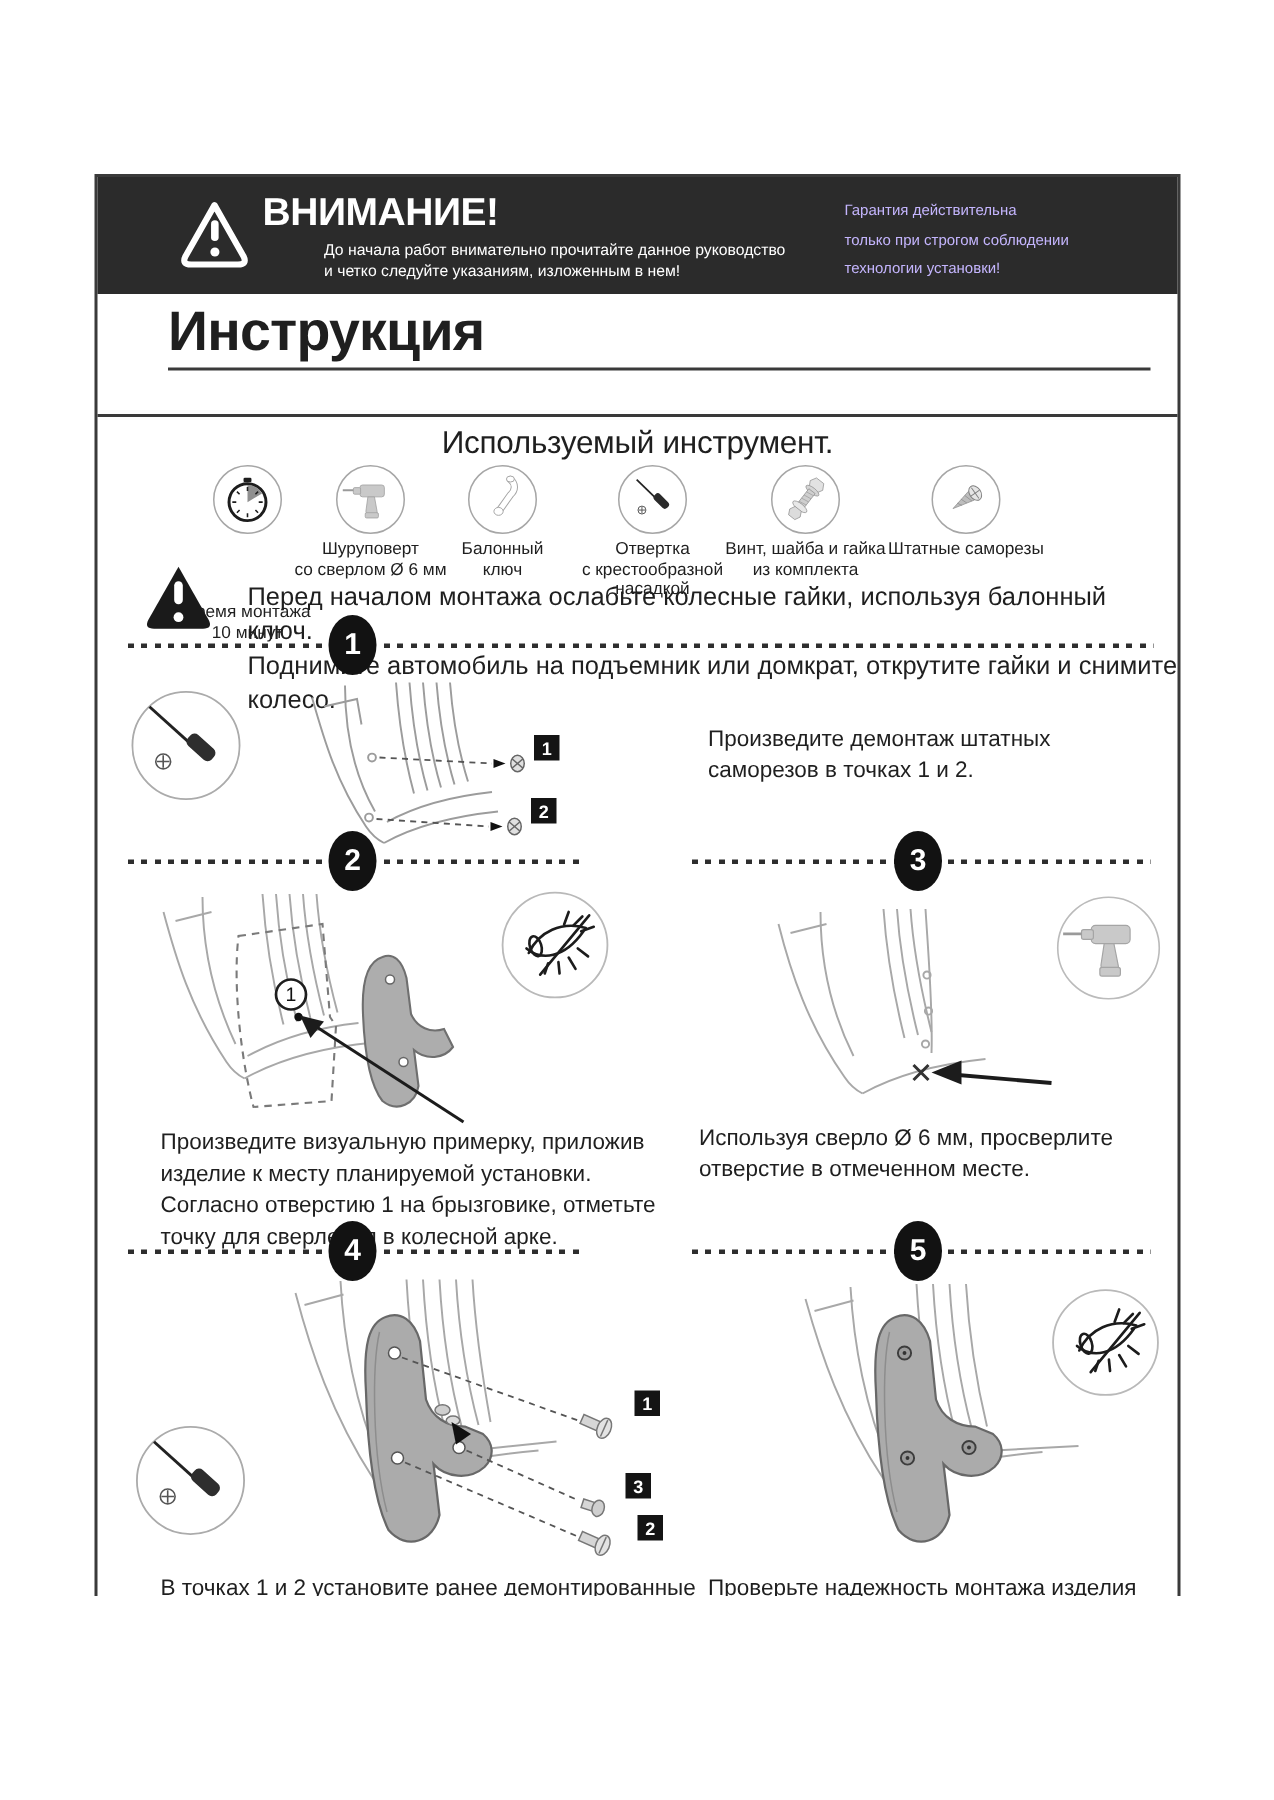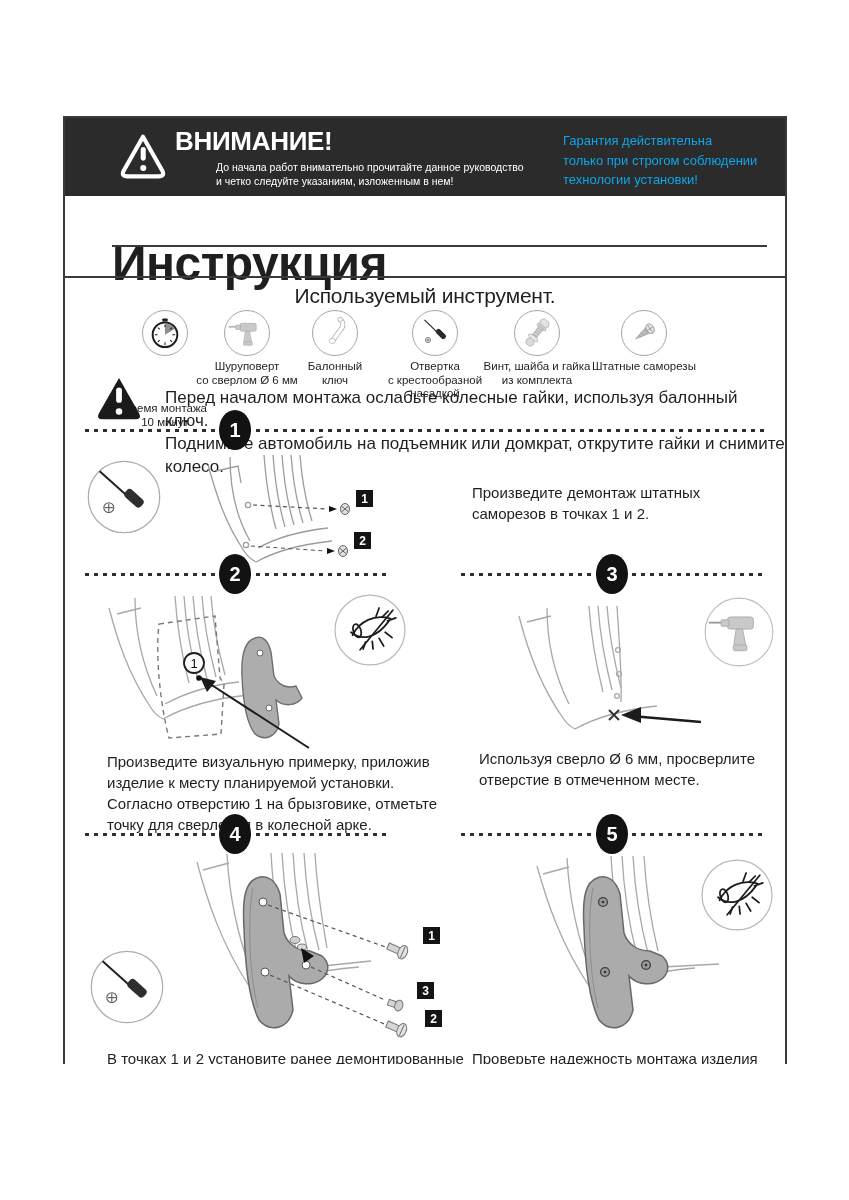--- a/index.html
+++ b/index.html
@@ -6,24 +6,24 @@
   body { background:#fff; font-family:"Liberation Sans", sans-serif; color:#1f1f1f; }
   .page { position:relative; width:849px; height:1064px; background:#fff; overflow:hidden;text-decoration:underline; }
   .frame { position:absolute; left:63px; top:116px; width:724px; height:1047px;
            border:2px solid #3a3a3a; background:#fff; }
 
   
   .band { position:absolute; left:0; top:0; width:100%; height:78px; background:#2b2b2b; }
   .band svg { position:absolute; }
   .attention-title { position:absolute; left:110px; top:8px; color:#fff; font-size:26px; font-weight:bold; letter-spacing:-0.3px; }
   .attention-note { position:absolute; left:111px; top:43px; color:#fff; font-size:10.5px; line-height:13.5px; white-space:pre-line;margin-left:40px; }
-  .warranty { position:absolute; left:498px; top:13px; color:#0ea5e9; font-size:13px; line-height:19.5px; white-space:pre-line; }
+  .warranty { position:absolute; left:498px; top:13px; color:#c4b5fd; font-size:10px; line-height:19.5px; white-space:pre-line; }
 
   
-  .doc-title { position:absolute; left:47px; top:82px; font-size:48px; font-weight:bold; letter-spacing:-0.5px;margin-top:36px; }
+  .doc-title { position:absolute; left:47px; top:82px; font-size:37px; font-weight:bold; letter-spacing:-0.5px; }
   .title-rule { position:absolute; left:47px; top:127px; width:655px; height:2px; background:#3a3a3a; }
   .doc-subtitle { position:absolute; left:47px; top:132px; font-size:15.5px; }
   .section-rule { position:absolute; left:0; top:158px; width:100%; height:2px; background:#3a3a3a; }
 
   
   .tools-heading { position:absolute; left:0; top:166px; width:100%; text-align:center; font-size:21px; letter-spacing:-0.2px; }
   .tool-circle { position:absolute; top:192px; width:46px; height:46px; border:1.5px solid #a6a6a6; border-radius:50%; background:#fff; }
   .tool-circle svg { width:100%; height:100%; }
   .tool-caption { position:absolute; top:242px; width:130px; text-align:center; font-size:11.5px; line-height:13.5px; white-space:pre-line; }
 
@@ -282,21 +282,21 @@
         <path d="M46 46 L43 66 Q43 70 47 70 L57 70 Q60 70 59 66 L55 46 Z"></path>
         <rect x="42" y="68" width="19" height="8" rx="2"></rect>
       </g>
       <line x1="8" y1="37" x2="25" y2="37" stroke="#9a9a9a" stroke-width="2.6"></line>
     </svg>
 
     <div class="step-text" style="left:42px; top:633px;">Произведите визуальную примерку, приложив
 изделие к месту планируемой установки.
 Согласно отверстию 1 на брызговике, отметьте
 точку для сверления в колесной арке.</div>
-    <div class="step-text" style="left:414px; top:630px;">Используя сверло Ø 6 мм, просверлите
+    <div class="step-text" style="left:401px; top:630px;">Используя сверло Ø 6 мм, просверлите
 отверстие в отмеченном месте.</div>
 
     <div class="dashed" style="left:20px; top:715px; width:302px;"></div>
     <div class="dashed" style="left:396px; top:715px; width:306px;"></div>
     <div class="marker" style="left:154px; top:696px;">4</div>
     <div class="marker" style="left:531px; top:696px;">5</div>
 
     <svg class="badge" style="left:24px; top:831px;" width="76" height="76" viewBox="0 0 100 100">
       <circle cx="50" cy="50" r="47" fill="#fff" stroke="#ababab" stroke-width="1.6"></circle>
       <line x1="18" y1="16" x2="58" y2="52" stroke="#222" stroke-width="2.6"></line>

